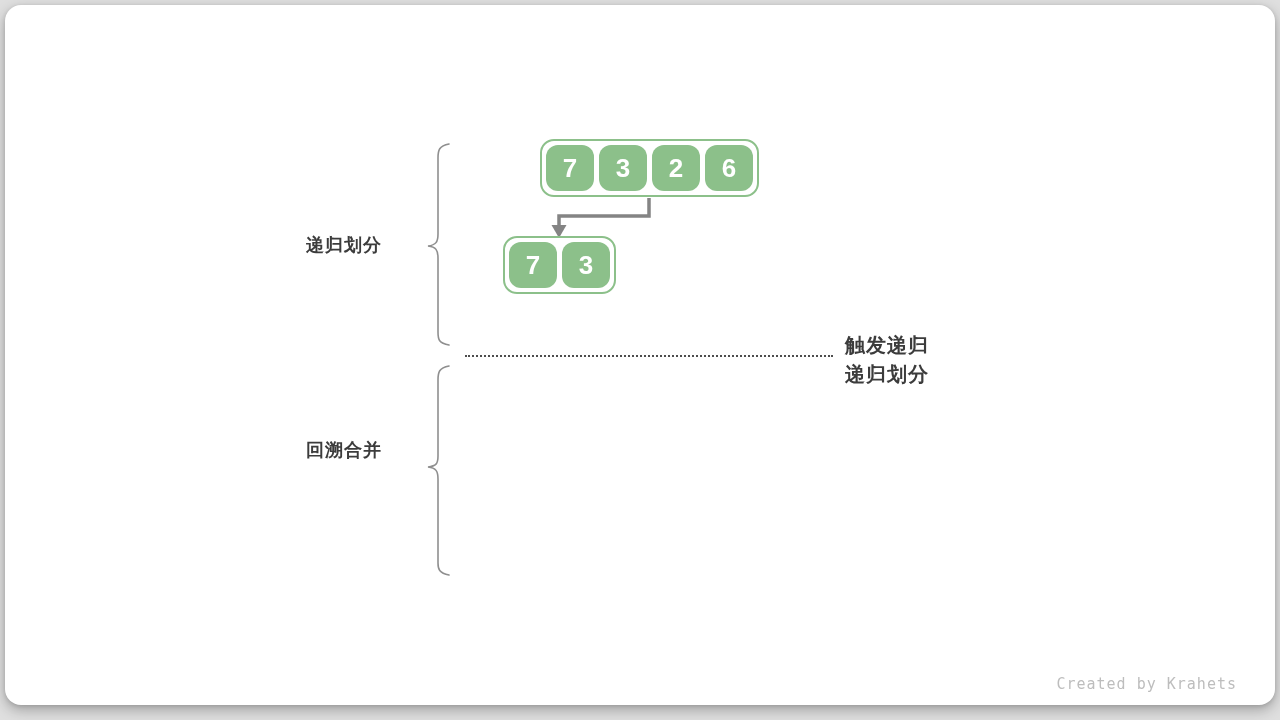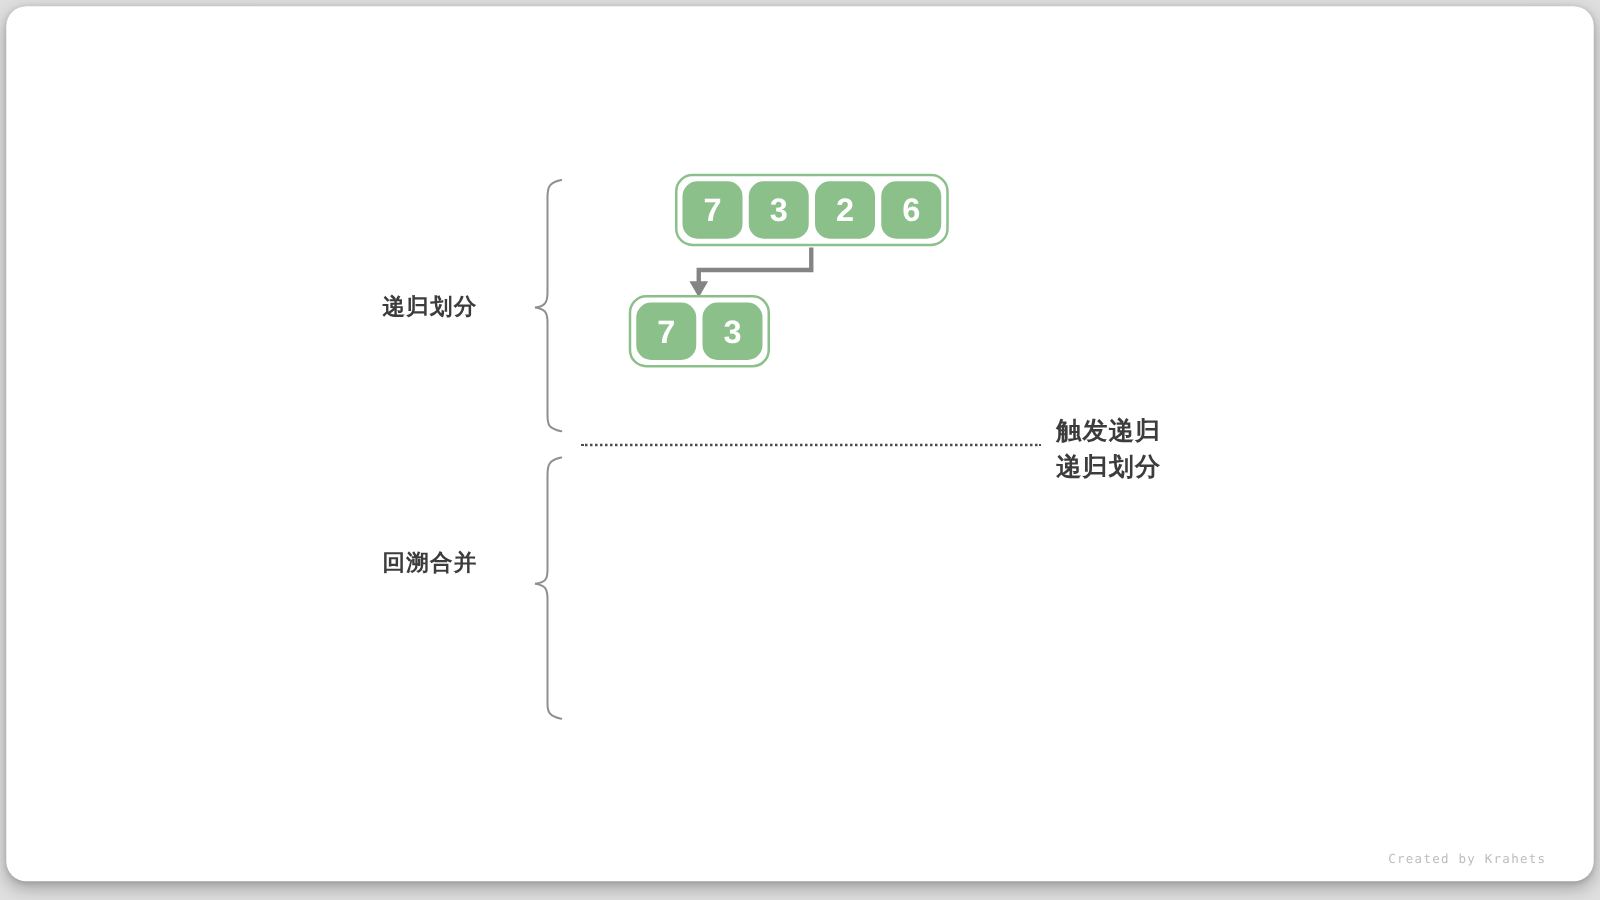--- a/index.html
+++ b/index.html
@@ -85,21 +85,21 @@
     line-height: 29px;
     color: var(--text-dark, #3c3c3c);
     letter-spacing: 1px;
     white-space: nowrap;
   }
   .watermark {
     position: absolute;
     right: 43px;
     bottom: 27px;
     font-family: "DejaVu Sans Mono", "Liberation Mono", monospace;
-    font-size: 10px;
+    font-size: 15px;
     letter-spacing: 1px;
     color: var(--watermark, #bdbdbd);
     white-space: nowrap;
   }
 </style>
 </head>
 <body>
 
 <div class="stage">
 

